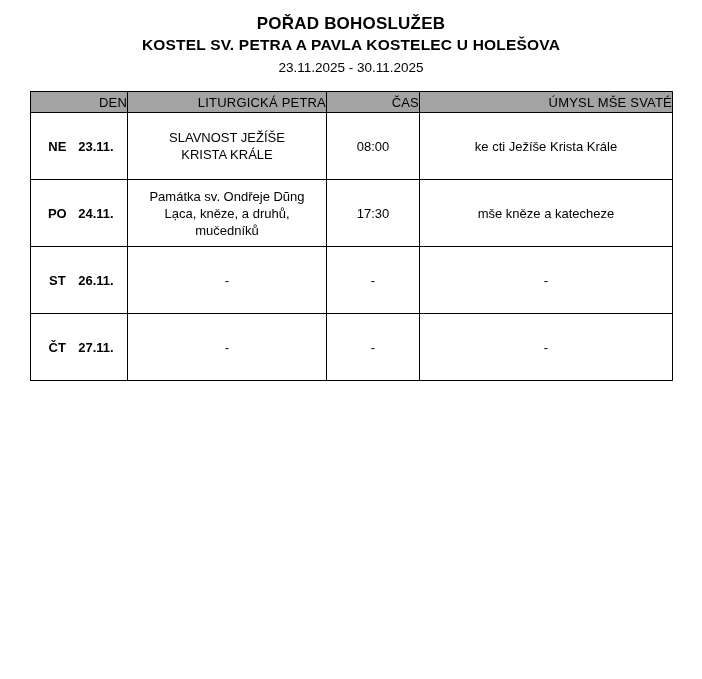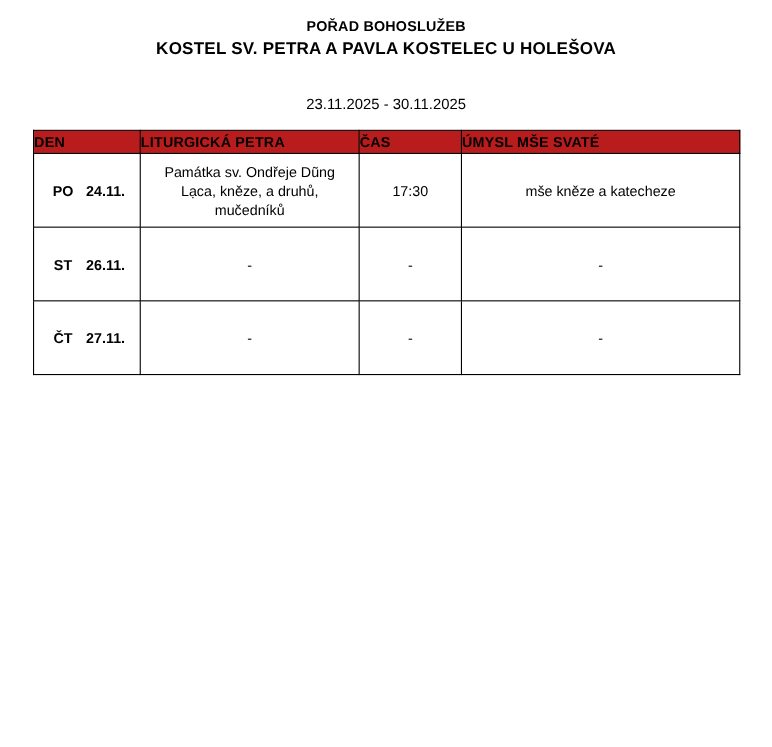--- a/index.html
+++ b/index.html
@@ -18,57 +18,56 @@
     width: 702px;
     height: 679px;
     position: relative;
     box-sizing: border-box;
   }
   .header {
     text-align: center;
     padding-top: 14px;
   }
   .title-line-1 {
-    font-size: 13px;
+    font-size: 17px;
     font-weight: bold;
     letter-spacing: 0.2px;
     line-height: 20px;
   }
   .title-line-2 {
     font-size: 15.5px;
     font-weight: bold;
     letter-spacing: 0.2px;
     line-height: 22px;
   }
   .date-range {
     font-size: 13.5px;
     font-weight: normal;
     line-height: 22px;
     padding-top: 1px;
-    margin-top: 27px;
   }
   .table-wrap {
     padding: 12px 30px 0 30px;
   }
   table.schedule {
     border-collapse: collapse;
     width: 642px;
     table-layout: fixed;
   }
   table.schedule th,
   table.schedule td {
     border: 1px solid #000000;
     padding: 0;
   }
   table.schedule thead th {
-    background: #b91c1c;
+    background: #a3a3a3;
     font-size: 13px;
-    font-weight: bold;
+    font-weight: normal;
     height: 20px;
-    text-align: left;
+    text-align: right;
     vertical-align: middle;
     letter-spacing: 0.2px;
   }
   col.c-day { width: 97px; }
   col.c-celebration { width: 199px; }
   col.c-time { width: 93px; }
   col.c-intention { width: 253px; }
 
   table.schedule tbody td {
     height: 66px;
@@ -128,20 +127,33 @@
       <thead>
         <tr>
           <th>DEN</th>
           <th>LITURGICKÁ PETRA</th>
           <th>ČAS</th>
           <th>ÚMYSL MŠE SVATÉ</th>
         </tr>
       </thead>
       <tbody>
 
+        <tr>
+          <td class="day-cell">
+            <span class="dow">NE</span><span class="dnum">23.11.</span>
+          </td>
+          <td class="celebration-cell">
+            <span class="cell-multiline">SLAVNOST JEŽÍŠE
+KRISTA KRÁLE</span>
+          </td>
+          <td class="time-cell">08:00</td>
+          <td class="intention-cell">
+            <span class="cell-multiline">ke cti Ježíše Krista Krále</span>
+          </td>
+        </tr>
 
         <tr>
           <td class="day-cell">
             <span class="dow">PO</span><span class="dnum">24.11.</span>
           </td>
           <td class="celebration-cell">
             <span class="cell-multiline">Památka sv. Ondřeje Dũng
 Lạca, kněze, a druhů,
 mučedníků</span>
           </td>

